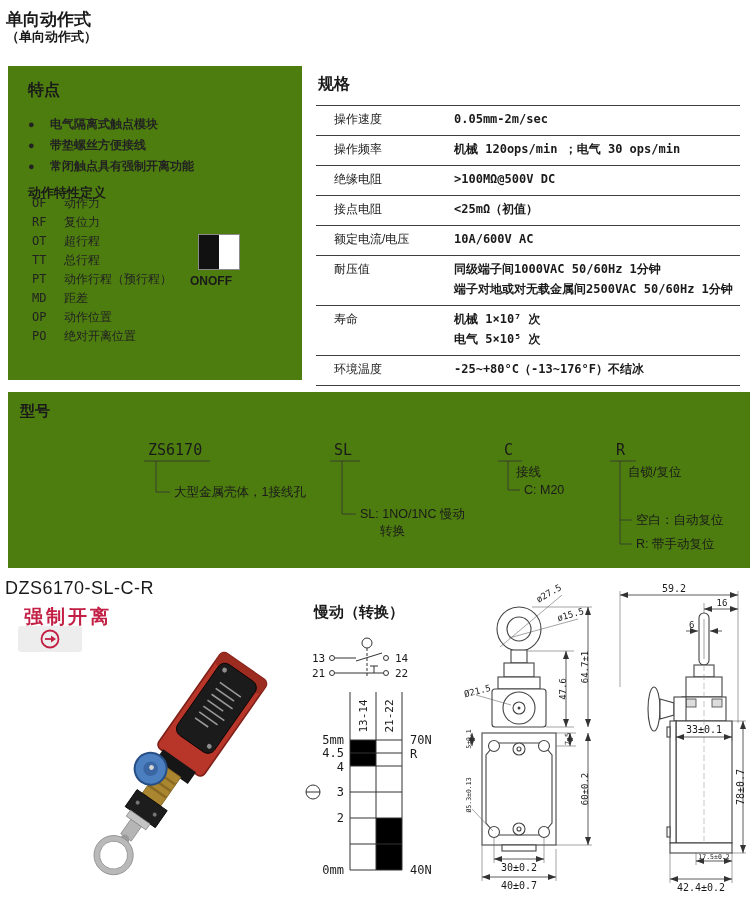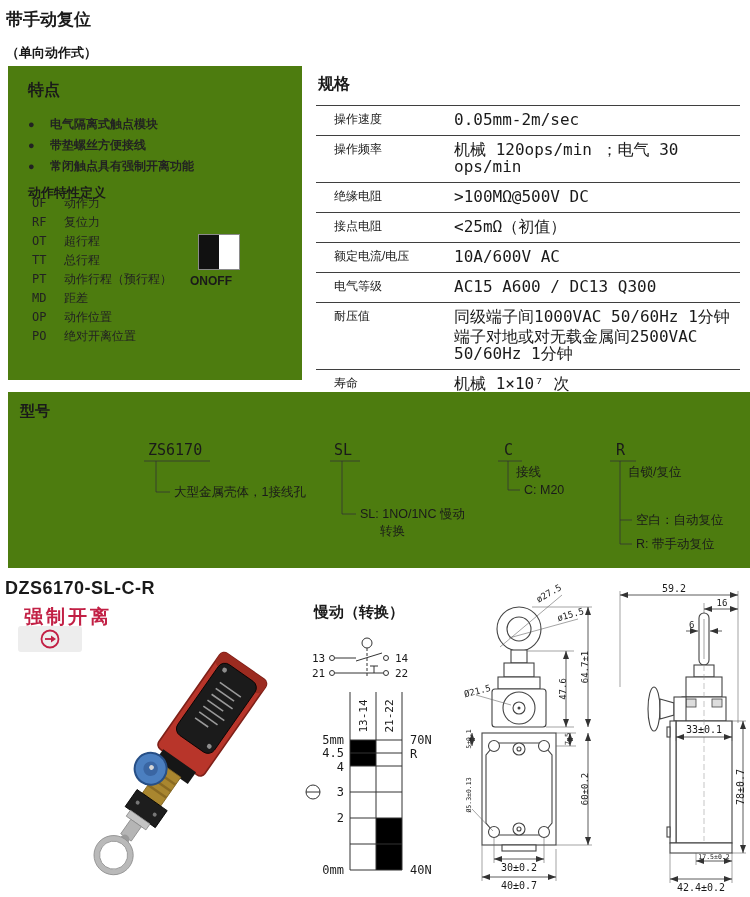--- a/index.html
+++ b/index.html
@@ -15,39 +15,39 @@
   .bullet-dot{width:22px;text-align:left;font-size:11px;}
   .def-row{display:flex;font-size:12px;line-height:19px;color:#222;}
   .def-code{width:32px;font-family:"DejaVu Sans Mono",monospace;}
   .toggle-box{width:40px;height:34px;background:#fff;border:1px solid #8a8a8a;display:flex;}
   .toggle-black{width:50%;height:100%;background:#111;}
   .toggle-lbls{display:flex;font-size:12px;font-weight:bold;}
   
   .spec-table{border-bottom:5px solid #b91c1c;}
   .spec-row{display:flex;border-top:1px solid #3f3f3f;padding:5px 0 4px 0;}
   .spec-lbl{width:120px;padding-left:18px;font-size:12px;flex:none;}
-  .spec-val{font-size:16px;font-family:"DejaVu Sans Mono",monospace;line-height:17px;}
+  .spec-val{font-size:12px;font-family:"DejaVu Sans Mono",monospace;line-height:17px;font-weight:bold;}
   .spec-val div{margin-bottom:3px;}
   
-  .model-name{font-size:18px;font-weight:bold;letter-spacing:.5px;}
+  .model-name{font-size:18px;font-weight:normal;letter-spacing:.5px;}
   .forced-open{font-size:19px;font-weight:bold;color:#c22045;letter-spacing:3px;}
   .badge{width:64px;height:26px;background:#ededed;border-radius:3px;display:flex;align-items:center;justify-content:center;}
   svg text{font-family:"DejaVu Sans Mono",monospace;fill:#1a1a1a;}
   svg text.cjk{font-family:"Liberation Sans",sans-serif;}
   .dln{stroke:#333;stroke-width:.8;fill:none;}
   .xln{stroke:#666;stroke-width:.6;fill:none;}
   .oln{stroke:#444;stroke-width:1.1;fill:#fff;}
 </style>
 </head>
 <body>
 
 <div class="page">
 
-  <div class="abs h1" style="left:6px;top:8px;">带手动复位</div>
-  <div class="abs" style="left:6px;top:44px;font-size:13px;font-weight:bold;">（单向动作式）</div>
+  <div class="abs h1" style="left:6px;top:8px;">单向动作式</div>
+  <div class="abs" style="left:6px;top:28px;font-size:13px;font-weight:bold;">（单向动作式）</div>
 
   <div class="abs panel" style="left:8px;top:66px;width:294px;height:314px;">
     <div class="abs h2" style="left:20px;top:14px;">特点</div>
     <div class="abs" style="left:20px;top:48px;">
       <div class="bullet-row">
           <span class="bullet-dot">●</span>
           <span>电气隔离式触点模块</span>
         </div>
       <div class="bullet-row">
           <span class="bullet-dot">●</span>
@@ -126,26 +126,20 @@
       <div class="spec-row">
           <div class="spec-lbl">接点电阻</div>
           <div class="spec-val">
             <div>&lt;25mΩ（初值）</div>
           </div>
         </div>
       <div class="spec-row">
           <div class="spec-lbl">额定电流/电压</div>
           <div class="spec-val">
             <div>10A/600V AC</div>
-          </div>
-        </div>
-      <div class="spec-row">
-          <div class="spec-lbl">电气等级</div>
-          <div class="spec-val">
-            <div>AC15 A600 / DC13 Q300</div>
           </div>
         </div>
       <div class="spec-row">
           <div class="spec-lbl">耐压值</div>
           <div class="spec-val">
             <div>同级端子间1000VAC 50/60Hz 1分钟</div>
             <div>端子对地或对无载金属间2500VAC 50/60Hz 1分钟</div>
           </div>
         </div>
       <div class="spec-row">

